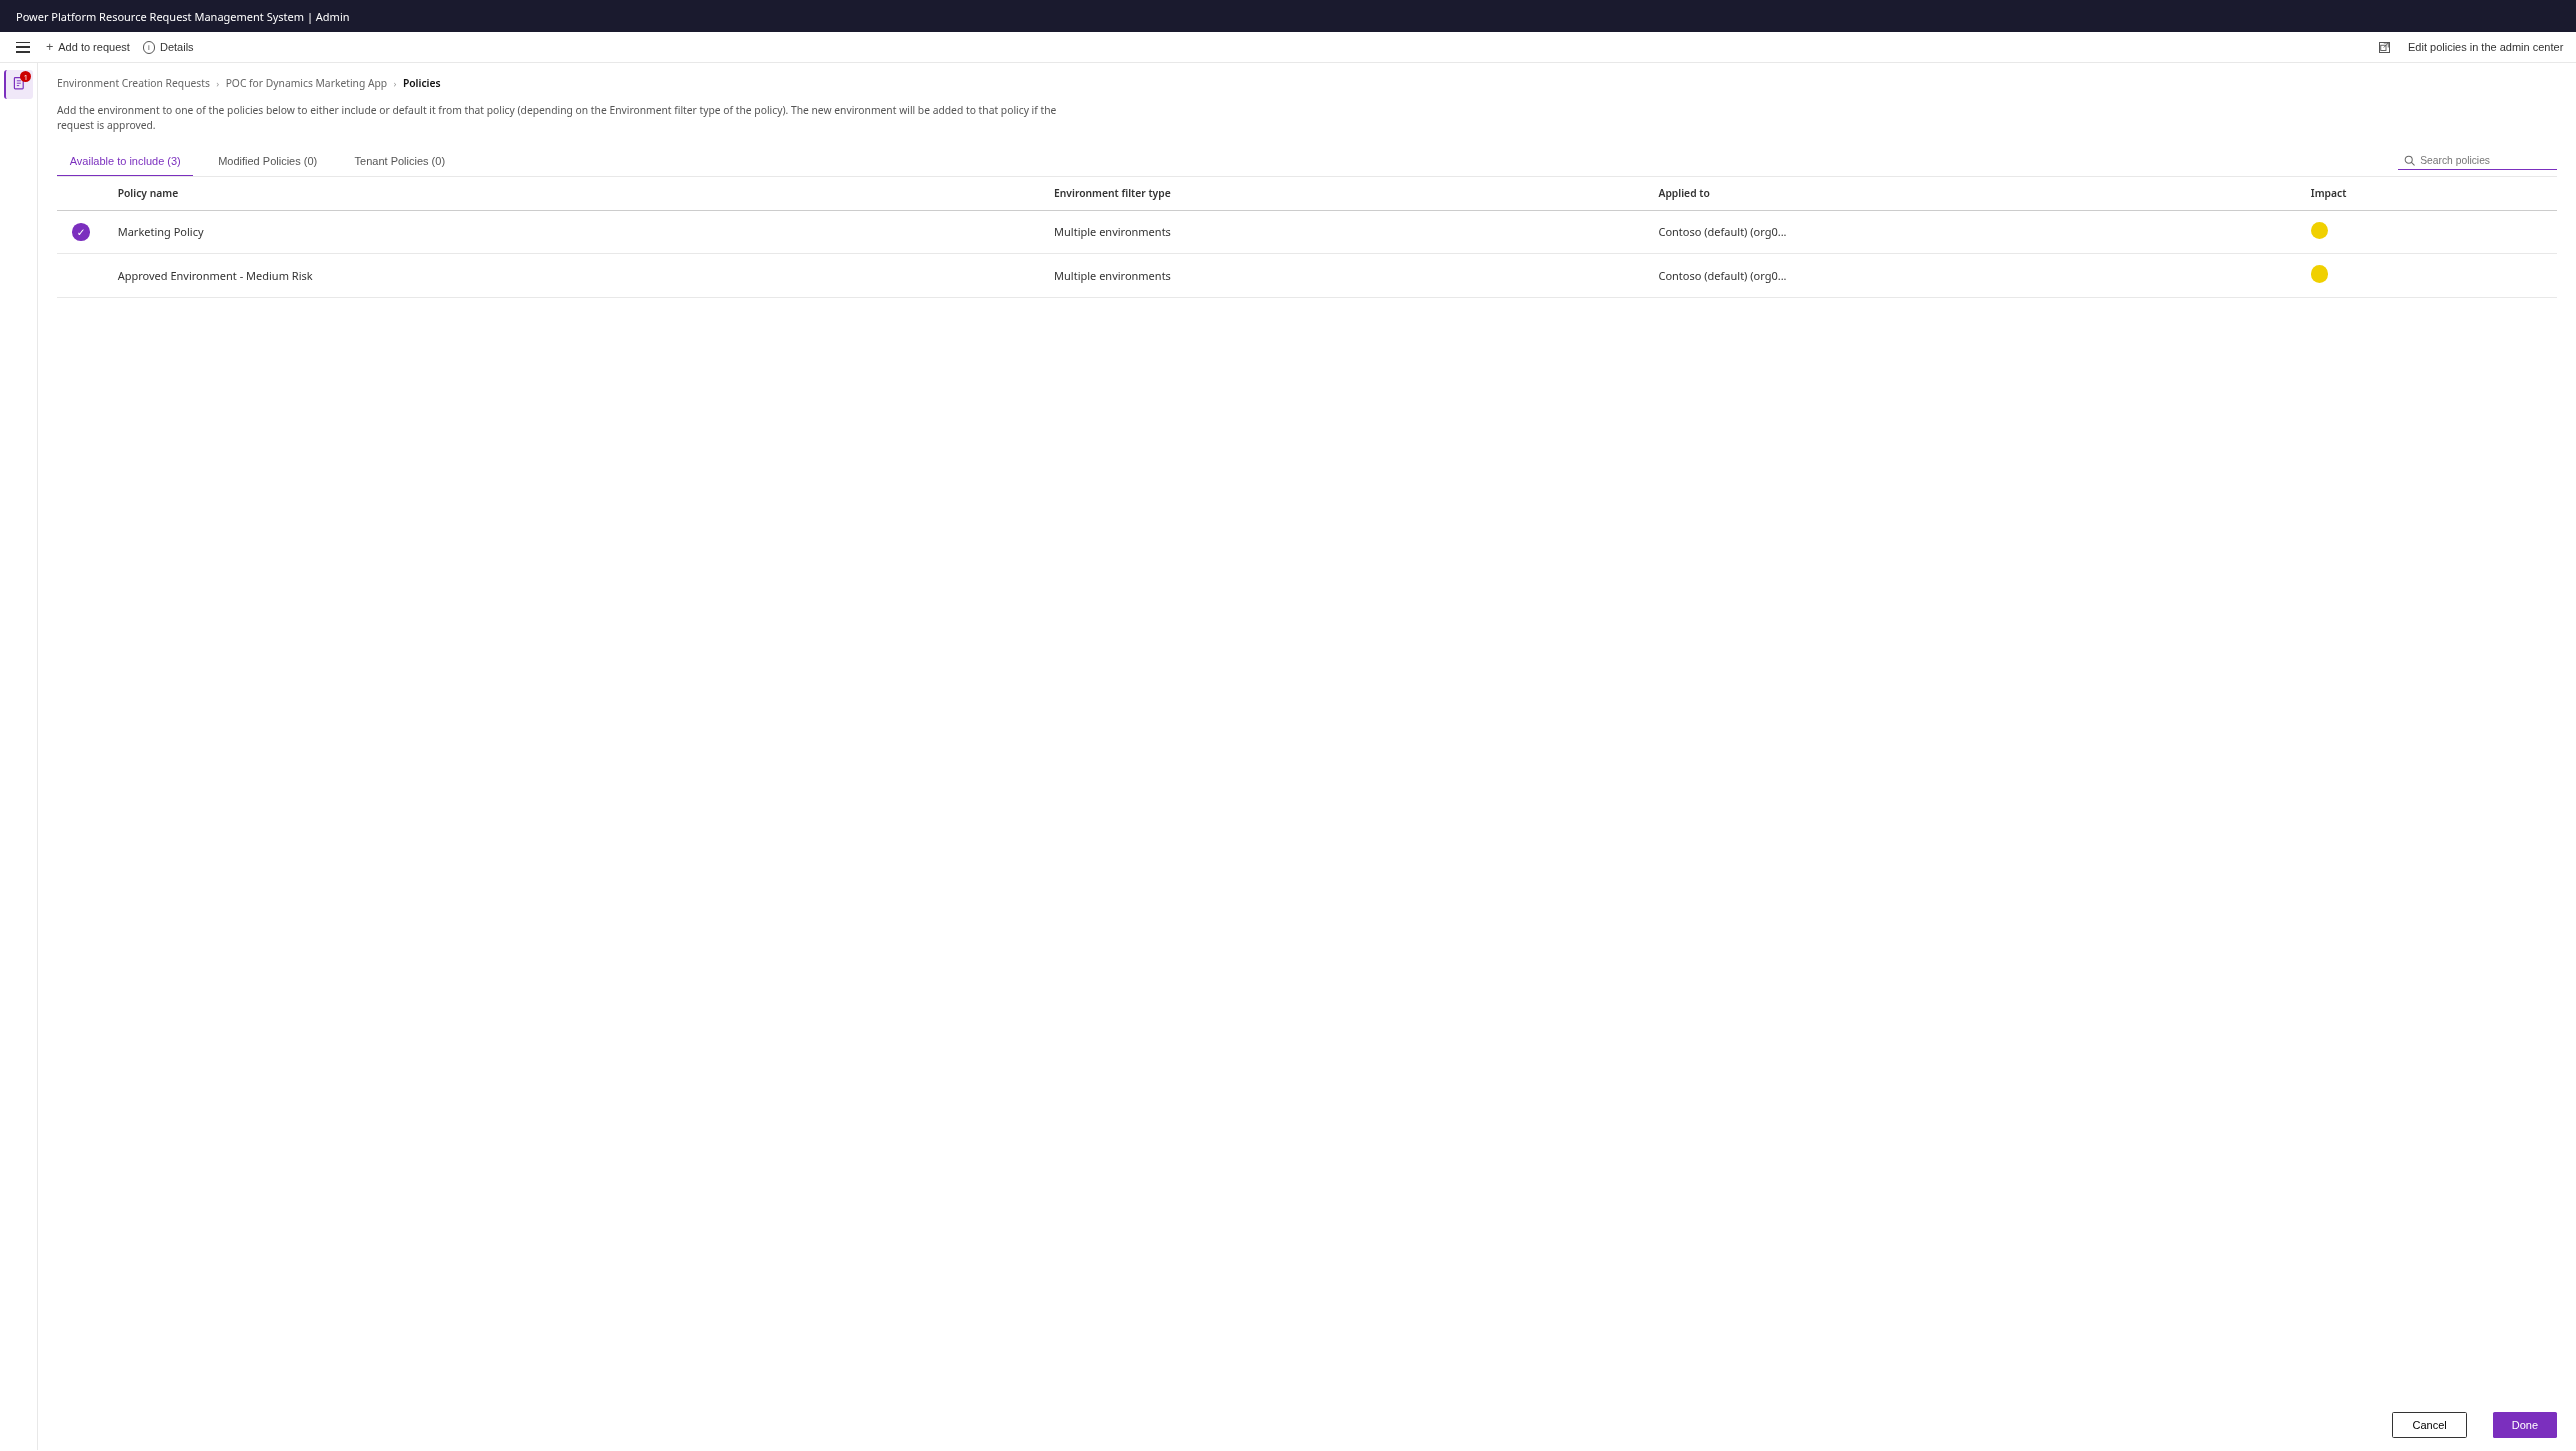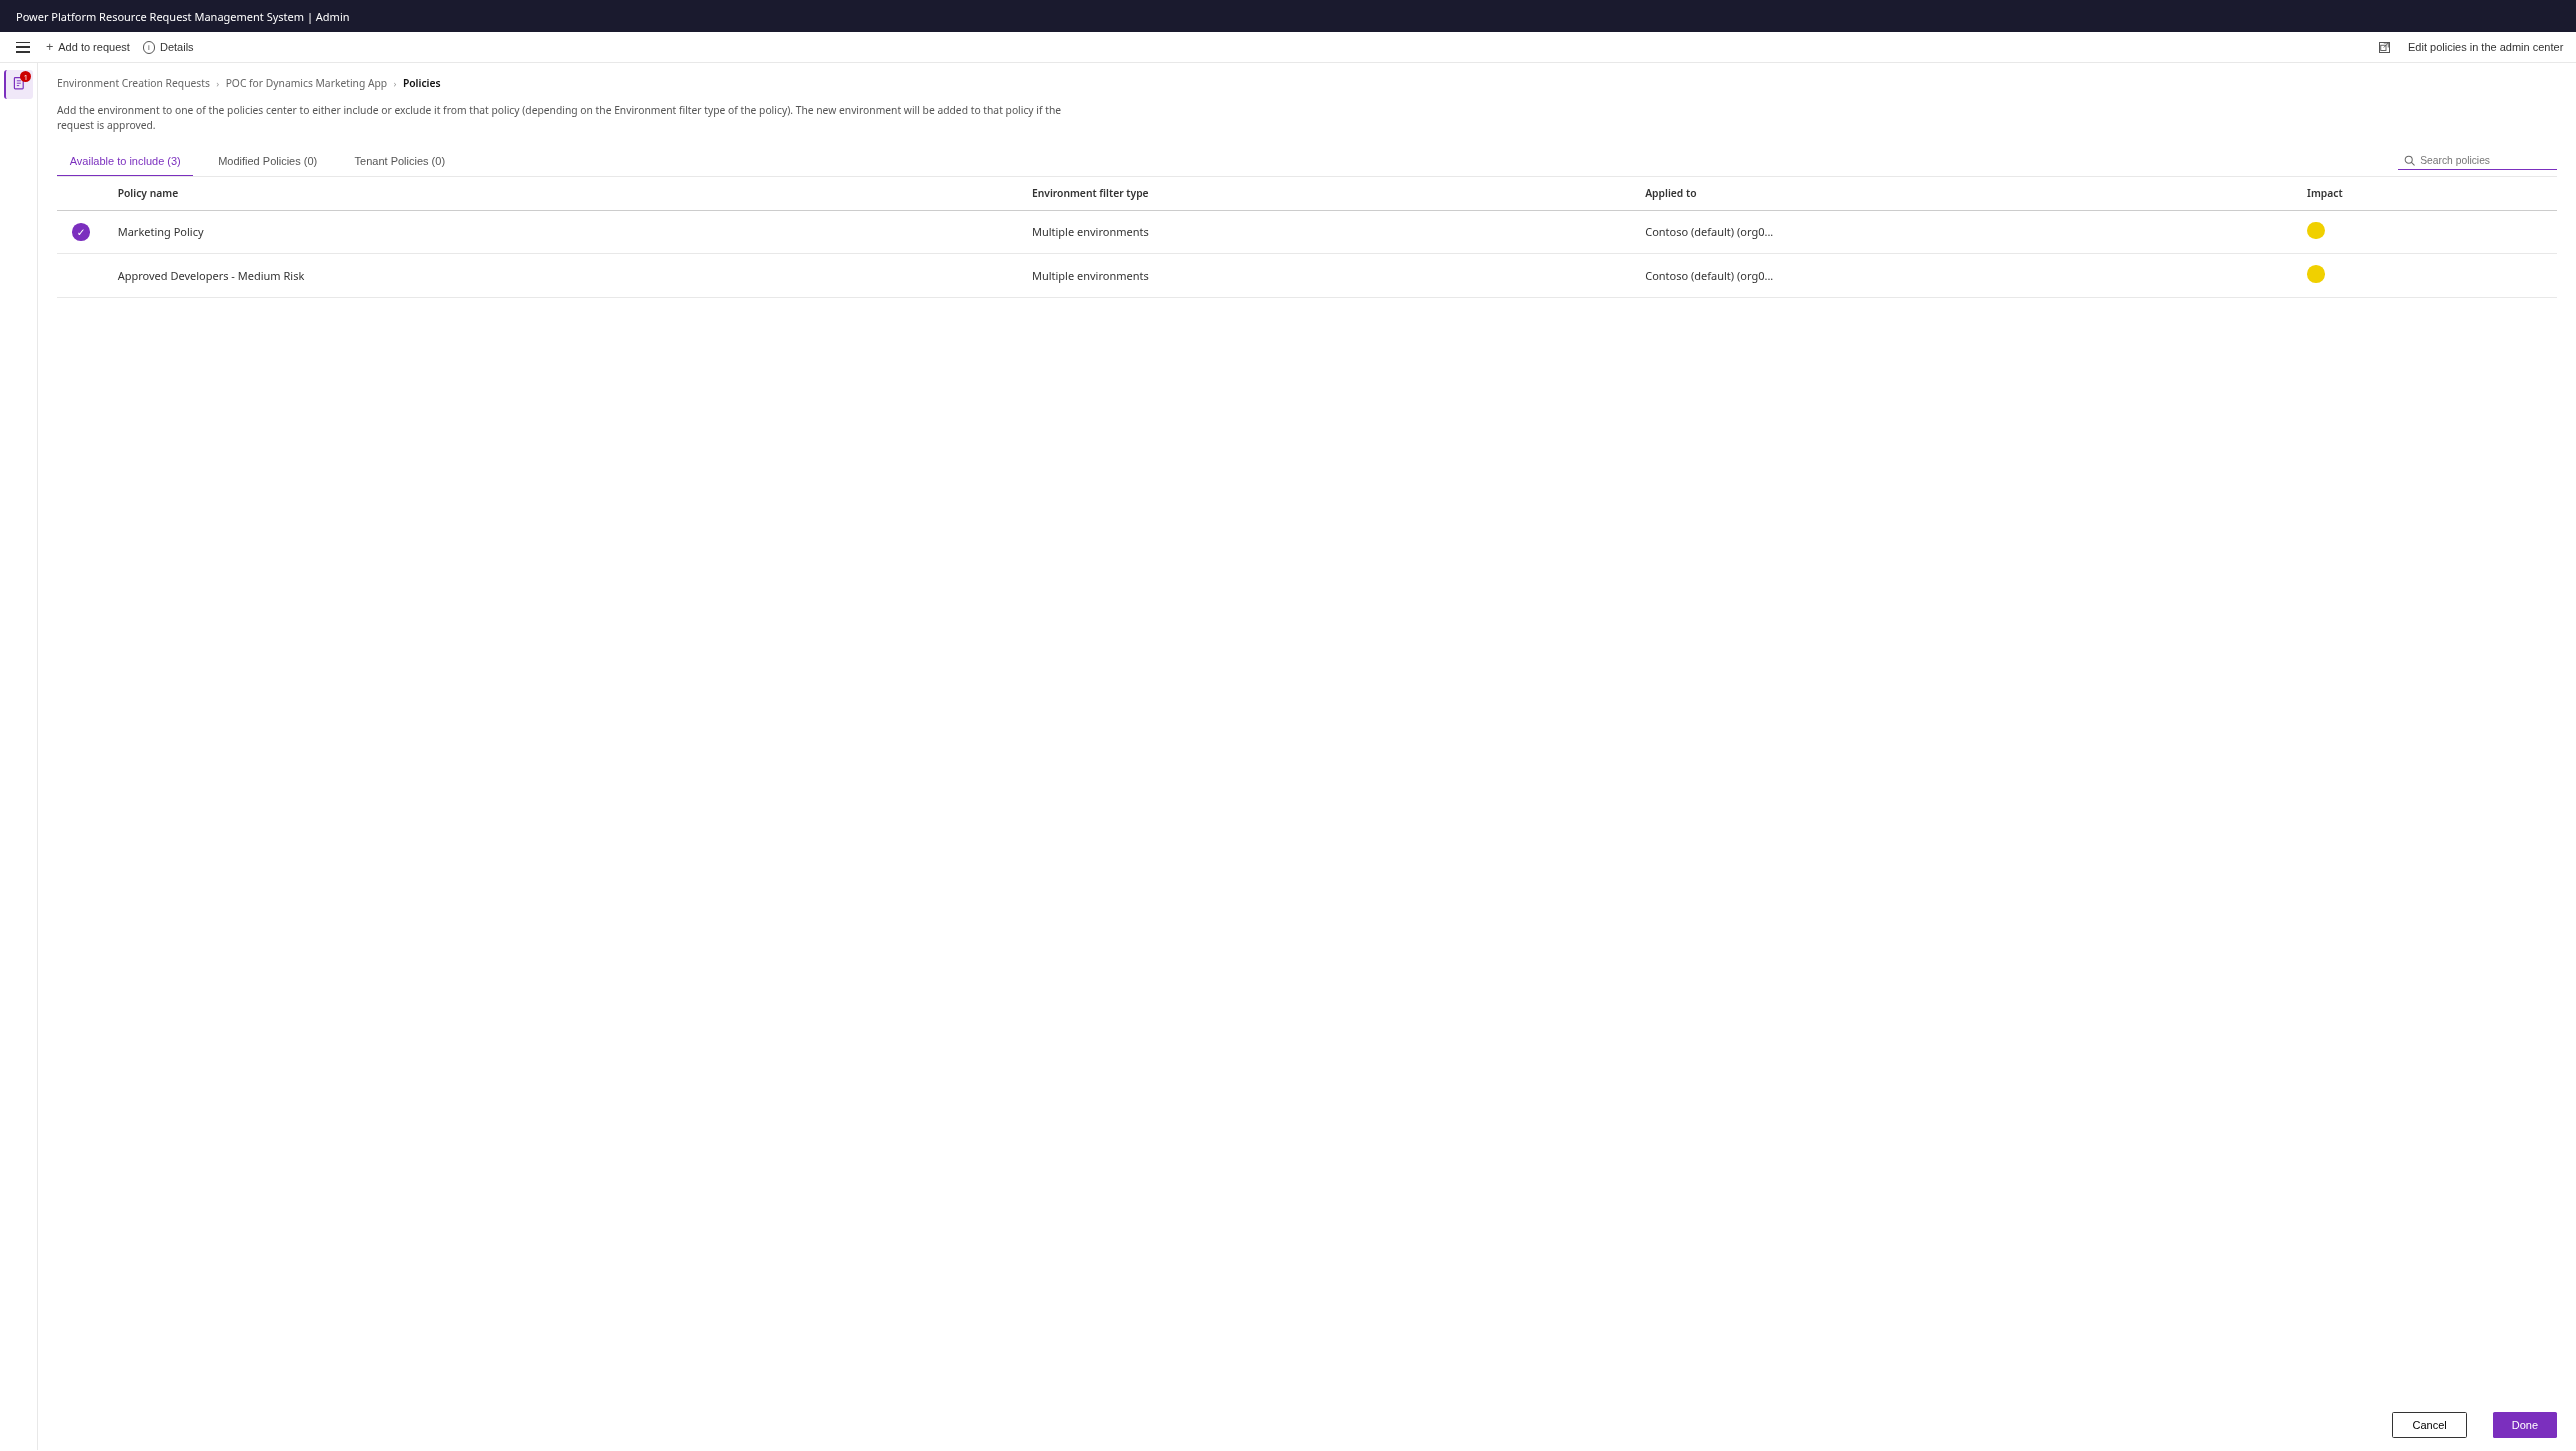--- a/index.html
+++ b/index.html
@@ -281,21 +281,21 @@
   <div class="main-content">
 
     <div class="breadcrumb">
       <a href="#">Environment Creation Requests</a>
       <span class="sep">›</span>
       <a href="#">POC for Dynamics Marketing App</a>
       <span class="sep">›</span>
       <span class="current">Policies</span>
     </div>
 
-    <p class="description">Add the environment to one of the policies center to either include or exclude it from that policy (depending on the Environment filter type of the policy). The new environment will be added to that policy if the request is approved.</p>
+    <p class="description">Add the environment to one of the policies below to either include or default it from that policy (depending on the Environment filter type of the policy). The new environment will be added to that policy if the request is approved.</p>
 
     <div class="tabs">
       <div class="tabs-left">
         <button class="tab active">Available to include (3)</button>
         <button class="tab">Modified Policies (0)</button>
         <button class="tab">Tenant Policies (0)</button>
       </div>
       <div class="search-box">
         <svg class="search-icon-svg" width="11" height="11" viewBox="0 0 14 14" fill="none">
           <circle cx="6" cy="6" r="4.5" stroke="#666" stroke-width="1.3"></circle>
@@ -323,21 +323,21 @@
             </td>
             <td>Marketing Policy</td>
             <td>Multiple environments</td>
             <td>Contoso (default) (org0...</td>
             <td>
               <span class="impact-dot"></span>
             </td>
           </tr>
           <tr>
             <td class="check-cell"></td>
-            <td>Approved Developers - Medium Risk</td>
+            <td>Approved Environment - Medium Risk</td>
             <td>Multiple environments</td>
             <td>Contoso (default) (org0...</td>
             <td>
               <span class="impact-dot"></span>
             </td>
           </tr>
         </tbody>
       </table>
     </div>
   </div>

